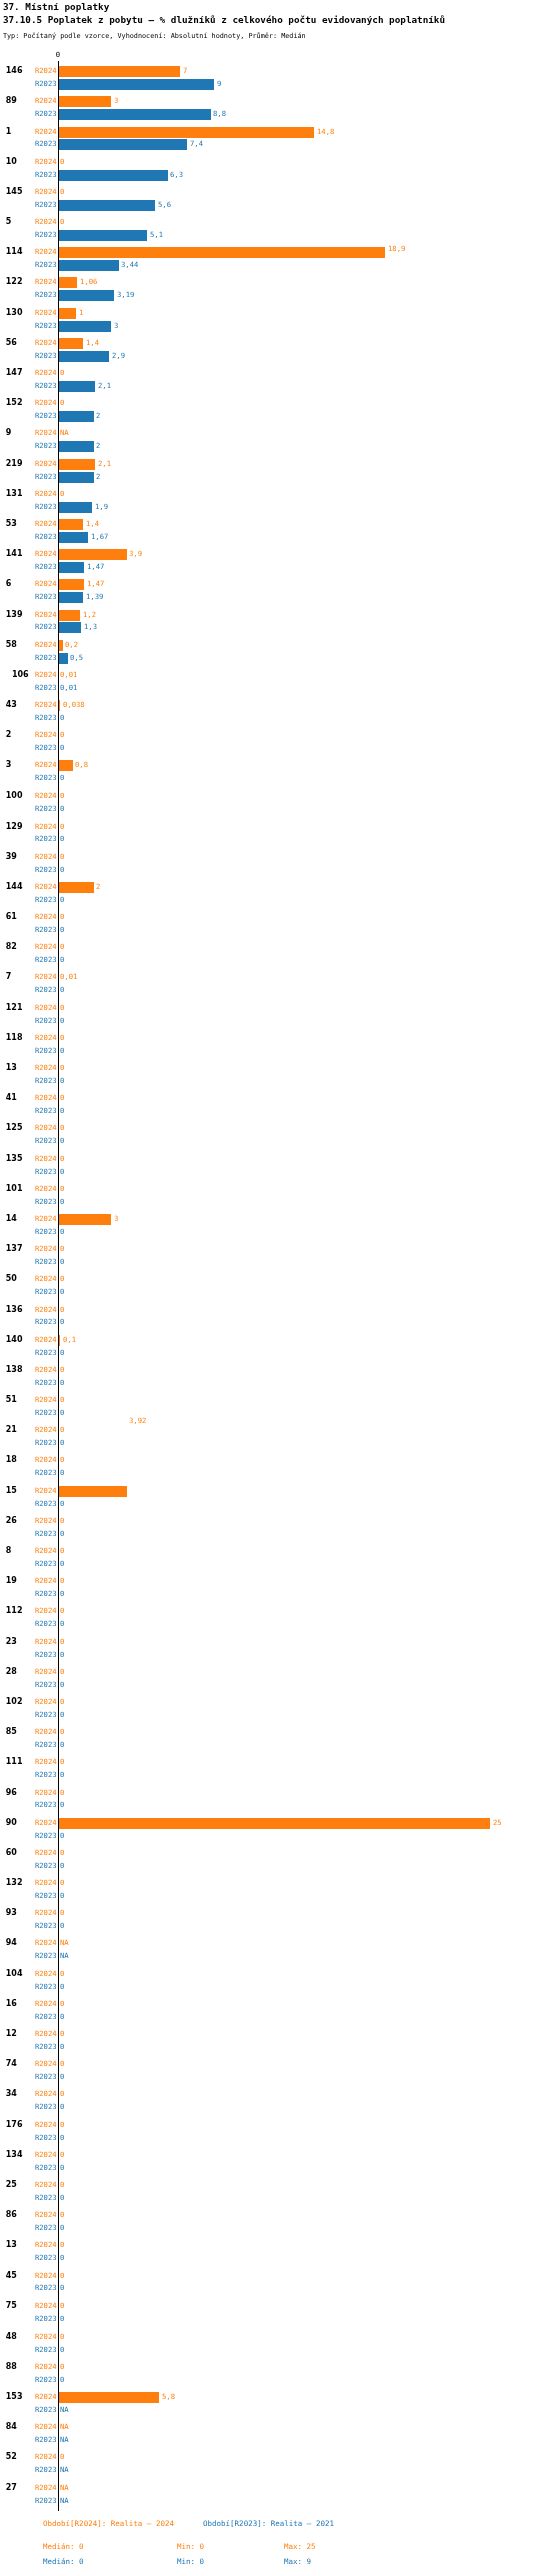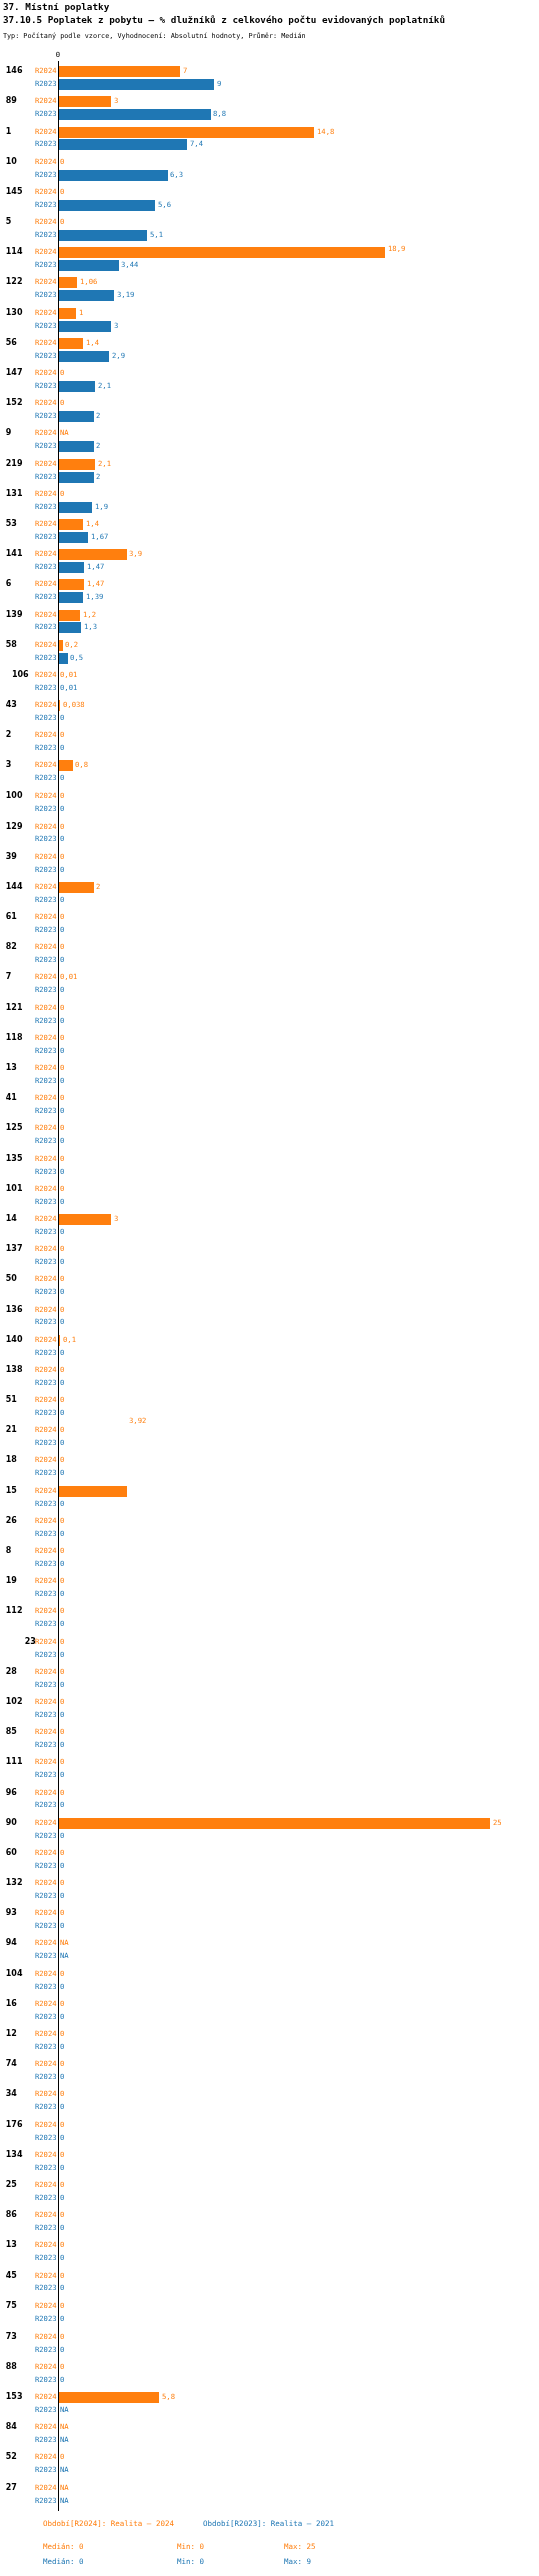--- a/index.html
+++ b/index.html
@@ -322,21 +322,21 @@
       <div class="idlbl" style="top: 1576px;">19</div>
       <div class="slbl" style="top: 1576px; color: rgb(255, 127, 14);">R2024</div>
       <div class="val" style="top: 1576px; left: 60px; color: rgb(255, 127, 14);">0</div>
       <div class="slbl" style="top: 1589px; color: rgb(31, 119, 180);">R2023</div>
       <div class="val" style="top: 1589px; left: 60px; color: rgb(31, 119, 180);">0</div>
       <div class="idlbl" style="top: 1606px;">112</div>
       <div class="slbl" style="top: 1606px; color: rgb(255, 127, 14);">R2024</div>
       <div class="val" style="top: 1606px; left: 60px; color: rgb(255, 127, 14);">0</div>
       <div class="slbl" style="top: 1619px; color: rgb(31, 119, 180);">R2023</div>
       <div class="val" style="top: 1619px; left: 60px; color: rgb(31, 119, 180);">0</div>
-      <div class="idlbl" style="top: 1637px; margin-left: 19px;">23</div>
+      <div class="idlbl" style="top: 1637px;">23</div>
       <div class="slbl" style="top: 1637px; color: rgb(255, 127, 14);">R2024</div>
       <div class="val" style="top: 1637px; left: 60px; color: rgb(255, 127, 14);">0</div>
       <div class="slbl" style="top: 1650px; color: rgb(31, 119, 180);">R2023</div>
       <div class="val" style="top: 1650px; left: 60px; color: rgb(31, 119, 180);">0</div>
       <div class="idlbl" style="top: 1667px;">28</div>
       <div class="slbl" style="top: 1667px; color: rgb(255, 127, 14);">R2024</div>
       <div class="val" style="top: 1667px; left: 60px; color: rgb(255, 127, 14);">0</div>
       <div class="slbl" style="top: 1680px; color: rgb(31, 119, 180);">R2023</div>
       <div class="val" style="top: 1680px; left: 60px; color: rgb(31, 119, 180);">0</div>
       <div class="idlbl" style="top: 1697px;">102</div>
@@ -438,21 +438,21 @@
       <div class="idlbl" style="top: 2271px;">45</div>
       <div class="slbl" style="top: 2271px; color: rgb(255, 127, 14);">R2024</div>
       <div class="val" style="top: 2271px; left: 60px; color: rgb(255, 127, 14);">0</div>
       <div class="slbl" style="top: 2283px; color: rgb(31, 119, 180);">R2023</div>
       <div class="val" style="top: 2283px; left: 60px; color: rgb(31, 119, 180);">0</div>
       <div class="idlbl" style="top: 2301px;">75</div>
       <div class="slbl" style="top: 2301px; color: rgb(255, 127, 14);">R2024</div>
       <div class="val" style="top: 2301px; left: 60px; color: rgb(255, 127, 14);">0</div>
       <div class="slbl" style="top: 2314px; color: rgb(31, 119, 180);">R2023</div>
       <div class="val" style="top: 2314px; left: 60px; color: rgb(31, 119, 180);">0</div>
-      <div class="idlbl" style="top: 2332px;">73</div>
+      <div class="idlbl" style="top: 2332px;">48</div>
       <div class="slbl" style="top: 2332px; color: rgb(255, 127, 14);">R2024</div>
       <div class="val" style="top: 2332px; left: 60px; color: rgb(255, 127, 14);">0</div>
       <div class="slbl" style="top: 2345px; color: rgb(31, 119, 180);">R2023</div>
       <div class="val" style="top: 2345px; left: 60px; color: rgb(31, 119, 180);">0</div>
       <div class="idlbl" style="top: 2362px;">88</div>
       <div class="slbl" style="top: 2362px; color: rgb(255, 127, 14);">R2024</div>
       <div class="val" style="top: 2362px; left: 60px; color: rgb(255, 127, 14);">0</div>
       <div class="slbl" style="top: 2375px; color: rgb(31, 119, 180);">R2023</div>
       <div class="val" style="top: 2375px; left: 60px; color: rgb(31, 119, 180);">0</div>
       <div class="idlbl" style="top: 2392px;">153</div>

